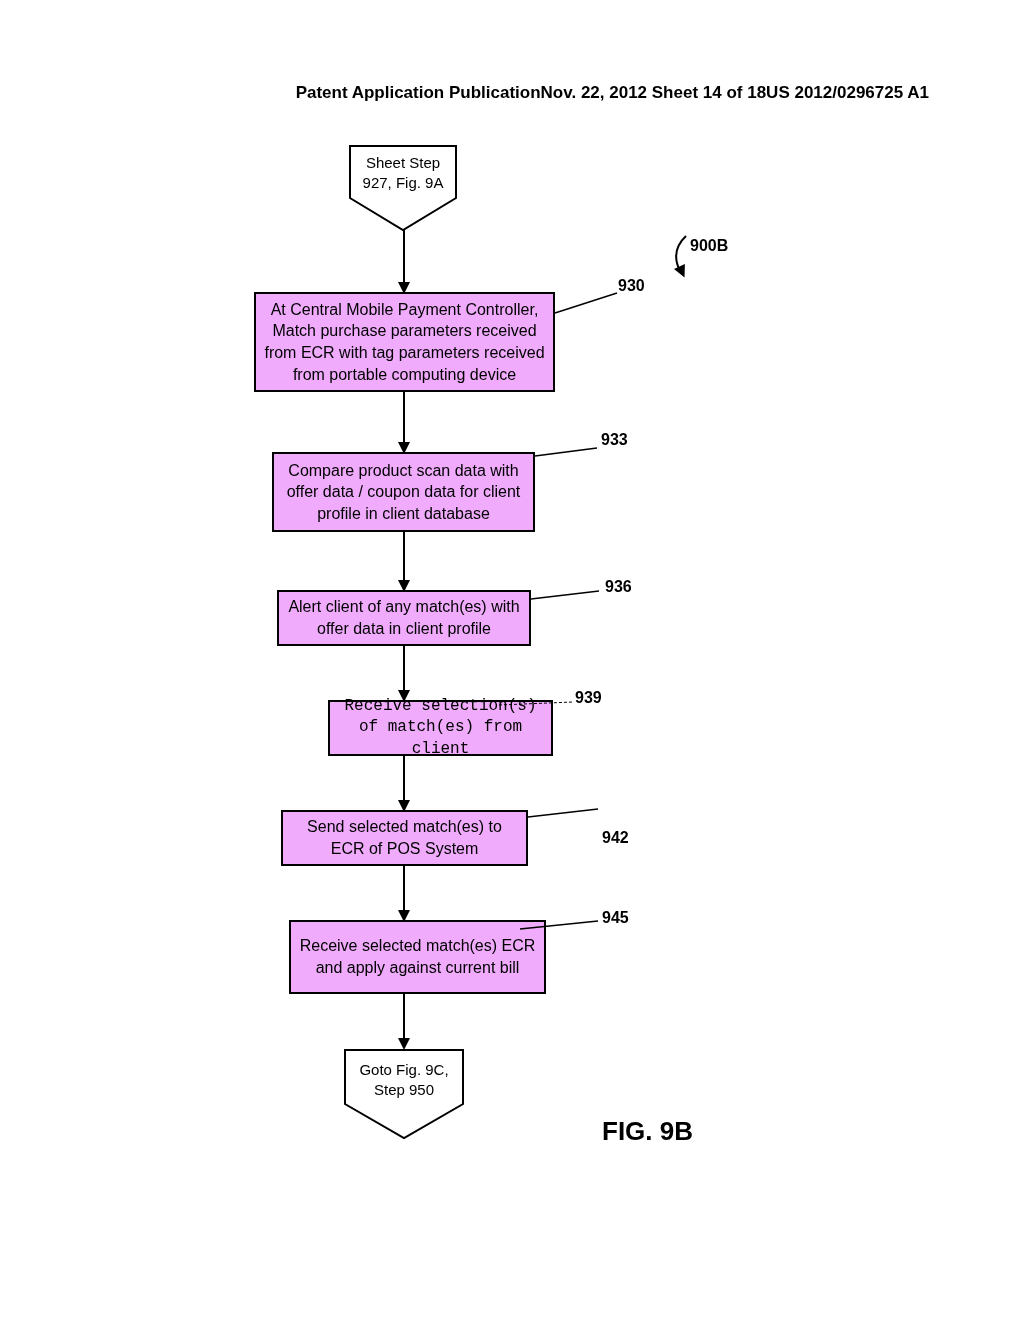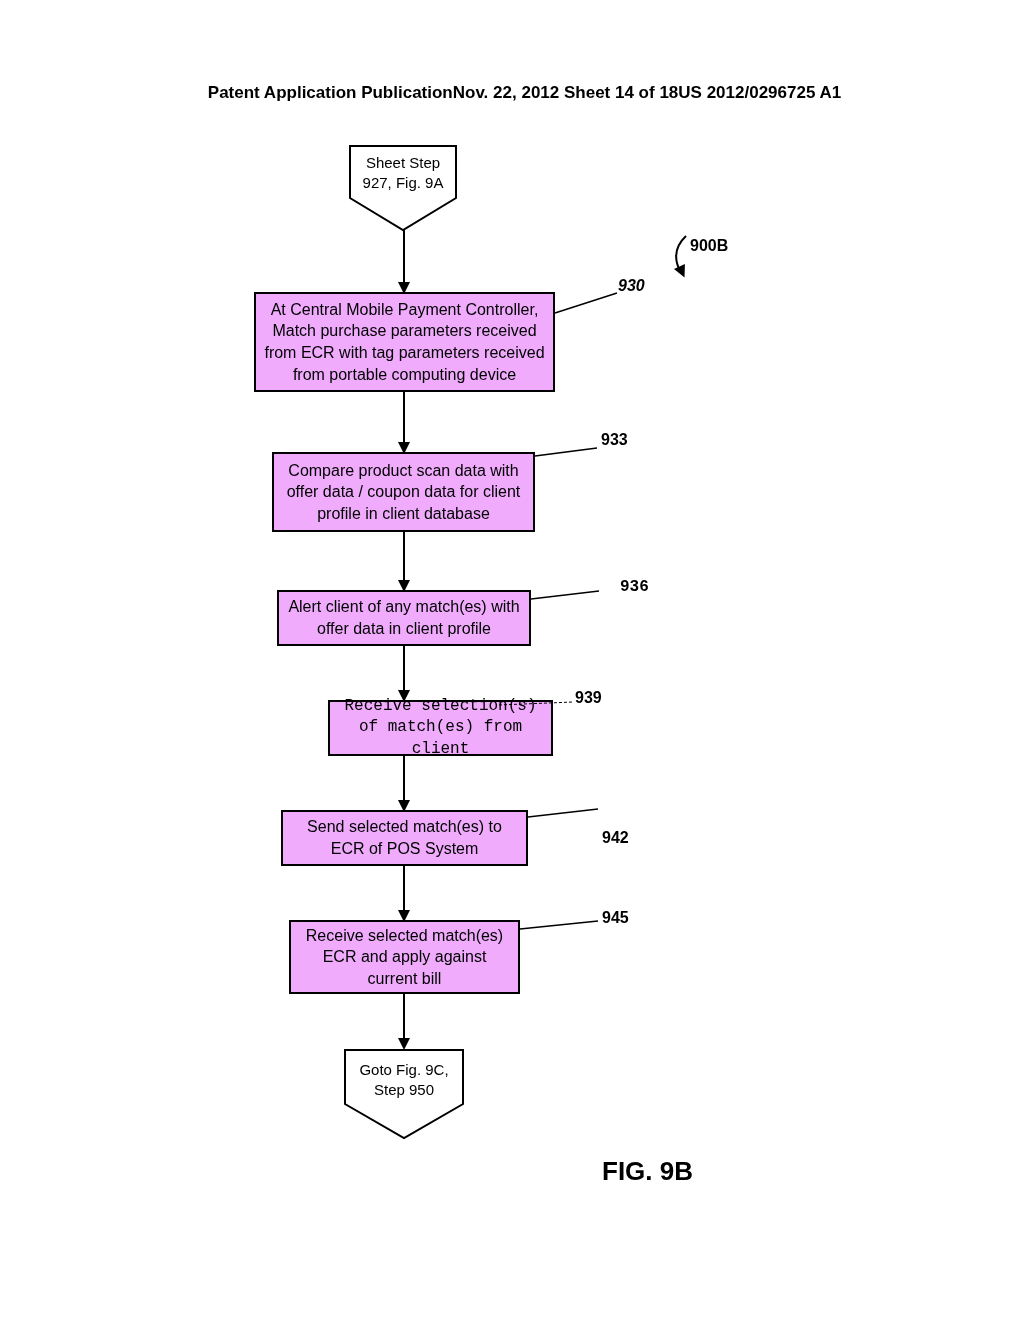--- a/index.html
+++ b/index.html
@@ -9,21 +9,21 @@
       background: white;
       font-family: Arial, Helvetica, sans-serif;
       position: relative;
     }
     .header {
       position: absolute;
       top: 83px;
       left: 120px;
       right: 95px;
       display: flex;
-      justify-content: center;
+      justify-content: flex-end;
       font-size: 17px;
       font-weight: bold;
     }
     .diagram {
       position: absolute;
       top: 140px;
       left: 0;
       width: 1024px;
     }
     .node {
@@ -68,21 +68,21 @@
 927, Fig. 9A</div>
 
   <svg style="left:398px; top:90px;" width="12" height="64">
     <line x1="6" y1="0" x2="6" y2="54" stroke="black" stroke-width="2"></line>
     <polygon points="0,52 12,52 6,64" fill="black"></polygon>
   </svg>
 
   <div class="node" style="left:254px; top:152px; width:301px; height:100px;">
     <span>At Central Mobile Payment Controller, Match purchase parameters received from ECR with tag parameters received from portable computing device</span>
   </div>
-  <div class="label" style="left:618px; top:137px;font-style:italic;">930</div>
+  <div class="label" style="left:618px; top:137px;">930</div>
   <svg style="left:553px; top:151px;" width="66" height="24">
     <line x1="2" y1="22" x2="64" y2="2" stroke="black" stroke-width="1.5"></line>
   </svg>
 
   <div class="label" style="left:690px; top:97px;">900B</div>
   <svg style="left:672px; top:94px;" width="26" height="50">
     <path d="M 14 2 Q -2 17 8 37" stroke="black" stroke-width="2" fill="none"></path>
     <polygon points="4,32 16,32 10,44" fill="black" transform="rotate(-25 10 38)"></polygon>
   </svg>
 
@@ -100,21 +100,21 @@
   </svg>
 
   <svg style="left:398px; top:392px;" width="12" height="60">
     <line x1="6" y1="0" x2="6" y2="50" stroke="black" stroke-width="2"></line>
     <polygon points="0,48 12,48 6,60" fill="black"></polygon>
   </svg>
 
   <div class="node" style="left:277px; top:450px; width:254px; height:56px;">
     <span>Alert client of any match(es) with offer data in client profile</span>
   </div>
-  <div class="label" style="left:620px; top:438px;font-family:Liberation Mono, monospace;">936</div>
+  <div class="label" style="left:605px; top:438px;">936</div>
   <svg style="left:529px; top:449px;" width="72" height="12">
     <line x1="2" y1="10" x2="70" y2="2" stroke="black" stroke-width="1.5"></line>
   </svg>
 
   <svg style="left:398px; top:506px;" width="12" height="56">
     <line x1="6" y1="0" x2="6" y2="46" stroke="black" stroke-width="2"></line>
     <polygon points="0,44 12,44 6,56" fill="black"></polygon>
   </svg>
 
   <div class="node" style="left:328px; top:560px; width:225px; height:56px;font-family:Liberation Mono, monospace;">
@@ -136,34 +136,34 @@
   <div class="label" style="left:602px; top:689px;">942</div>
   <svg style="left:526px; top:667px;" width="74" height="12">
     <line x1="2" y1="10" x2="72" y2="2" stroke="black" stroke-width="1.5"></line>
   </svg>
 
   <svg style="left:398px; top:726px;" width="12" height="56">
     <line x1="6" y1="0" x2="6" y2="46" stroke="black" stroke-width="2"></line>
     <polygon points="0,44 12,44 6,56" fill="black"></polygon>
   </svg>
 
-  <div class="node" style="left:289px; top:780px; width:231px; height:74px;">
+  <div class="node" style="left:289px; top:780px; width:257px; height:74px;">
     <span>Receive selected match(es) ECR and apply against current bill</span>
   </div>
   <div class="label" style="left:602px; top:769px;">945</div>
   <svg style="left:518px; top:779px;" width="82" height="12">
     <line x1="2" y1="10" x2="80" y2="2" stroke="black" stroke-width="1.5"></line>
   </svg>
 
   <svg style="left:398px; top:854px;" width="12" height="56">
     <line x1="6" y1="0" x2="6" y2="46" stroke="black" stroke-width="2"></line>
     <polygon points="0,44 12,44 6,56" fill="black"></polygon>
   </svg>
 
   <svg style="left:343px; top:908px;" width="122" height="92">
     <polygon points="2,2 120,2 120,56 61,90 2,56" fill="white" stroke="black" stroke-width="2"></polygon>
   </svg>
   <div style="position:absolute; left:343px; top:920px; width:122px; text-align:center; font-size:15px; line-height:1.35; white-space:pre-line;">Goto Fig. 9C,
 Step 950</div>
 
-  <div class="fig-label" style="left:602px; top:1016px;">FIG. 9B</div>
+  <div class="fig-label" style="left:602px; top:976px;">FIG. 9B</div>
 
 </div>
 
 </body></html>

